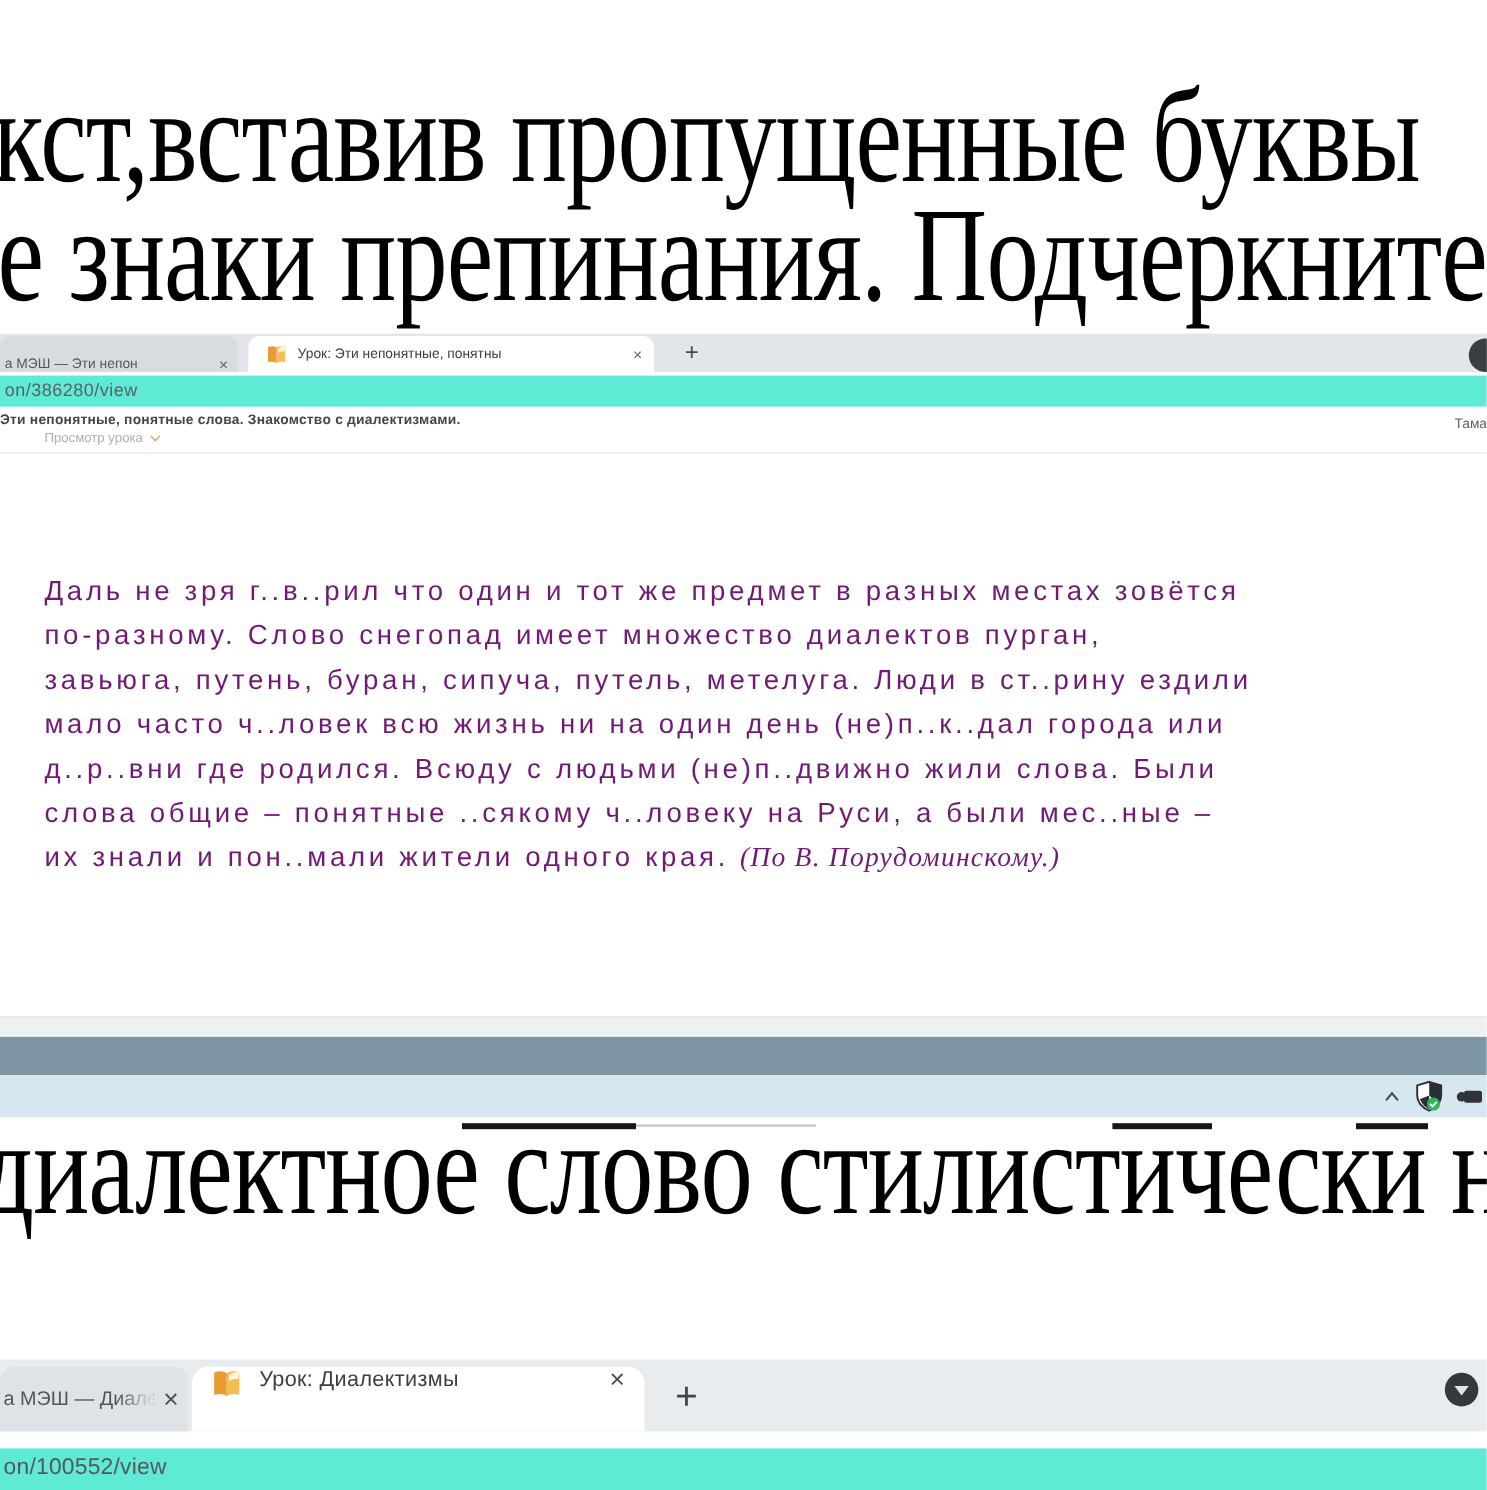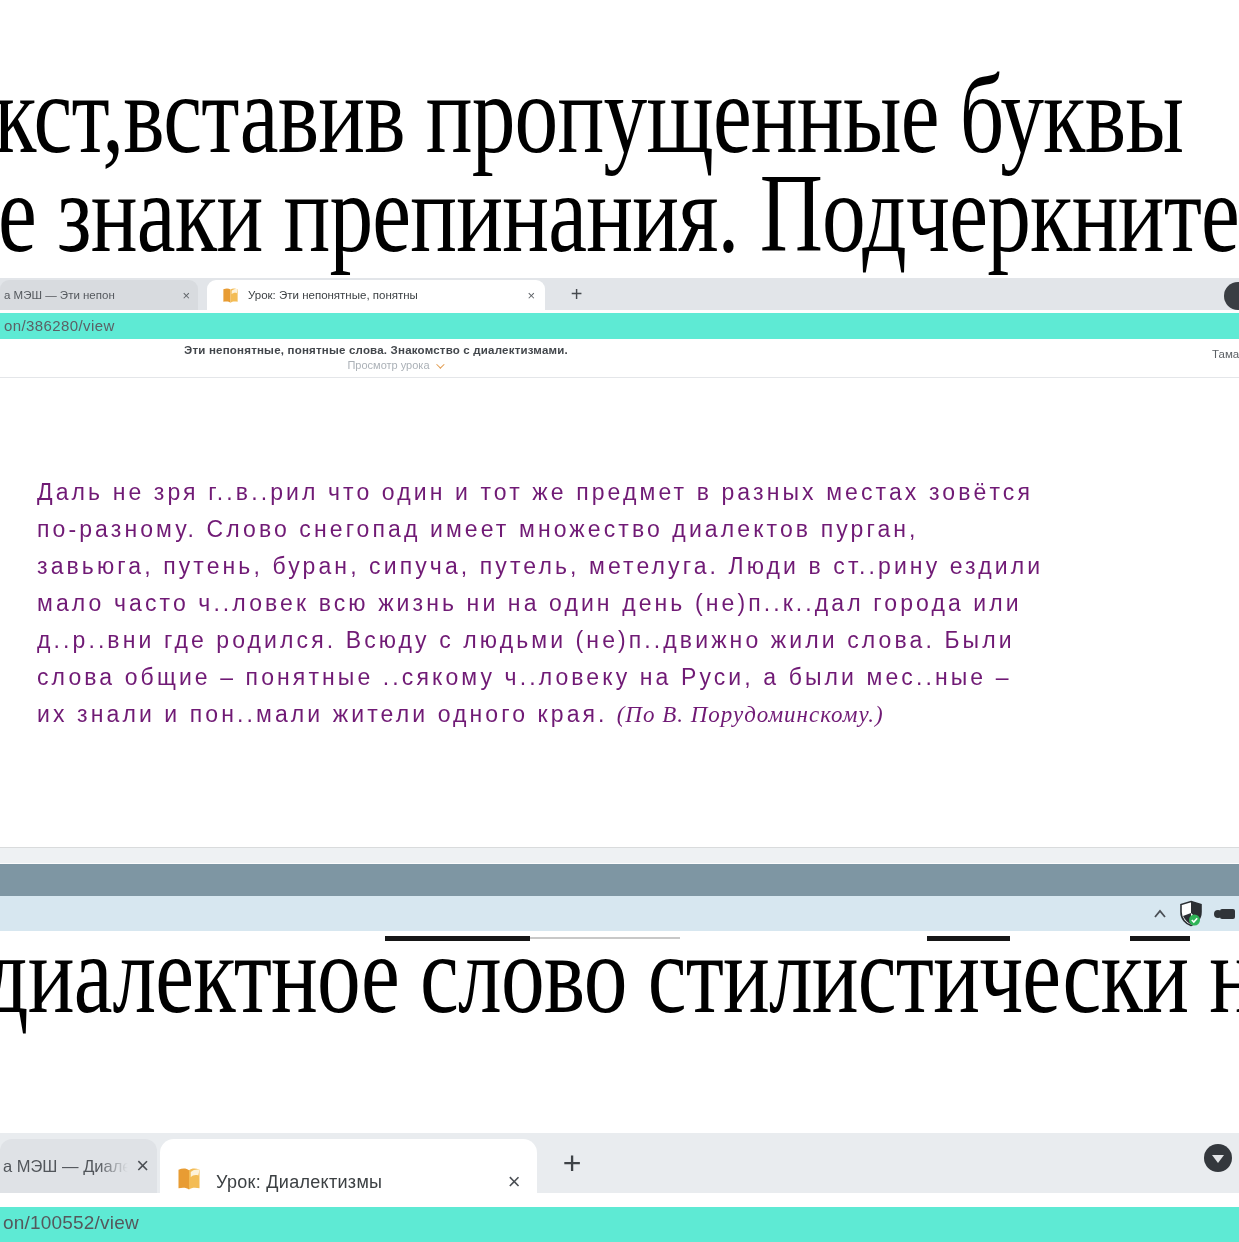--- a/index.html
+++ b/index.html
@@ -15,42 +15,42 @@
     letter-spacing:-1px;
   }
   #bt1{left:-6px;top:58px;}
   #bt2{left:-2px;top:157px;}
   #bt3{left:-16px;top:918px;}
   
   #chrome-top{position:absolute;left:0;top:278px;width:1239px;height:100px;}
   .tabstrip-top{position:absolute;left:0;top:0;width:100%;height:32px;background:#e2e5e9;}
   .tab-inactive-top{
     position:absolute;left:0;top:2px;width:198px;height:30px;background:#d8dbdf;
-    border-radius:9px 9px 0 0;display:flex;align-items:center;
+    border-radius:9px 9px 0 0;display:flex;align-items:flex-end;
     padding:0 8px 0 4px;box-sizing:border-box;color:#54585d;font-size:11.5px;
   }
   .tab-title{flex:1;overflow:hidden;white-space:nowrap;position:relative;}
   .fade-inactive-top::after{content:"";position:absolute;right:0;top:0;bottom:0;width:26px;
     background:linear-gradient(to right,rgba(216,219,223,0),#d8dbdf);}
   .close-x{color:#5f6368;margin-left:6px;flex:none;font-size:13px;line-height:1;cursor:default;}
   .tab-active-top{
     position:absolute;left:207px;top:2px;width:338px;height:30px;background:#ffffff;
     border-radius:9px 9px 0 0;display:flex;align-items:center;
     padding:0 10px 0 14px;box-sizing:border-box;font-size:11.5px;color:#3c4043;
   }
   .fade-active-top::after{content:"";position:absolute;right:0;top:0;bottom:0;width:26px;
     background:linear-gradient(to right,rgba(255,255,255,0),#ffffff);}
   .favicon-sm{width:19px;height:19px;margin-right:8px;flex:none;}
   .newtab-top{position:absolute;left:563px;top:3px;width:27px;height:27px;
     display:flex;align-items:center;justify-content:center;font-size:20px;color:#45494e;}
   .circle-top{position:absolute;left:1224px;top:4px;width:28px;height:28px;border-radius:50%;background:#3a3e43;}
   .toolbar-top{position:absolute;left:0;top:32px;width:100%;height:29px;background:#5eead4;border-top:3px solid #fdfdfd;box-sizing:border-box;}
   .url-top{position:absolute;left:4px;top:4px;font-size:15px;color:#5c6065;letter-spacing:0.4px;}
   .pageheader-top{position:absolute;left:0;top:61px;width:100%;height:39px;background:#ffffff;border-bottom:1px solid #e4e6e9;box-sizing:border-box;}
-  .ph-center{position:absolute;left:0;top:5px;width:752px;text-align:center;}
+  .ph-center{position:absolute;left:0;top:5px;width:752px;}
   .ph-title{font-size:11.5px;font-weight:bold;color:#42464b;letter-spacing:0.2px;}
   .ph-sub{margin-top:3px;font-size:11px;color:#abb1b7;padding-left:37px;}
   .chev-down{display:inline-block;width:5px;height:5px;border-right:1.5px solid #e19b4e;
     border-bottom:1.5px solid #e19b4e;transform:rotate(45deg) translateY(-2px);margin-left:6px;}
   .ph-user{position:absolute;left:1212px;top:9px;width:27px;overflow:hidden;font-size:11.5px;color:#5c6065;white-space:nowrap;text-align:center;}
   
   #lesson{position:absolute;left:37px;top:474px;}
   .lline{height:37px;line-height:37px;font-size:23px;letter-spacing:3.1px;color:#701a75;white-space:nowrap;}
   .citation{font-family:"Liberation Serif",serif;font-style:italic;font-size:23px;letter-spacing:1px;margin-left:9px;}
   
@@ -72,21 +72,21 @@
   .tab-inactive-bottom{
     position:absolute;left:0;top:6px;width:157px;height:54px;background:#dfe2e6;
     border-radius:12px 12px 0 0;display:flex;align-items:center;
     padding:0 8px 0 3px;box-sizing:border-box;color:#52565b;font-size:16.5px;
   }
   .fade-inactive-bottom::after{content:"";position:absolute;right:0;top:0;bottom:0;width:30px;
     background:linear-gradient(to right,rgba(223,226,230,0),#dfe2e6);}
   .close-x-lg{color:#4b4f54;margin-left:8px;flex:none;font-size:22px;line-height:1;}
   .tab-active-bottom{
     position:absolute;left:160px;top:6px;width:377px;height:54px;background:#ffffff;
-    border-radius:14px 14px 0 0;display:flex;align-items:flex-end;
+    border-radius:14px 14px 0 0;display:flex;align-items:flex-start;
     padding:0 16px 0 15px;box-sizing:border-box;font-size:18px;color:#3c4043;letter-spacing:0.3px;
   }
   .favicon-lg{width:28px;height:28px;margin-right:13px;flex:none;}
   .newtab-bottom{position:absolute;left:554px;top:12px;width:36px;height:36px;
     display:flex;align-items:center;justify-content:center;font-size:32px;font-weight:300;color:#3f4347;}
   .circle-bottom{position:absolute;left:1204px;top:11px;width:28px;height:28px;border-radius:50%;
     background:#34383d;display:flex;align-items:center;justify-content:center;}
   .tri-down{width:0;height:0;border-left:6px solid transparent;border-right:6px solid transparent;border-top:8px solid #e2e4e7;margin-top:2px;}
   .toolbar-bottom{position:absolute;left:0;top:60px;width:100%;height:14px;background:#ffffff;}
   .urlband-bottom{position:absolute;left:0;top:74px;width:100%;height:35px;background:#5eead4;}

